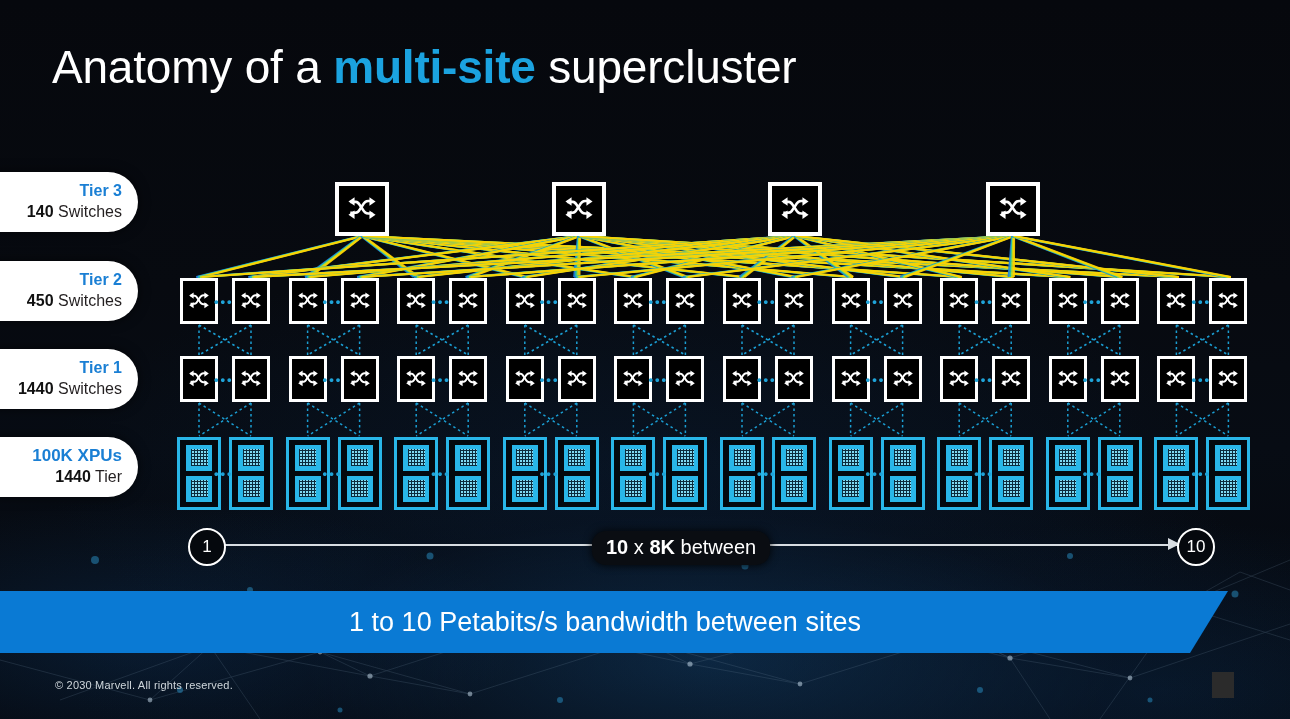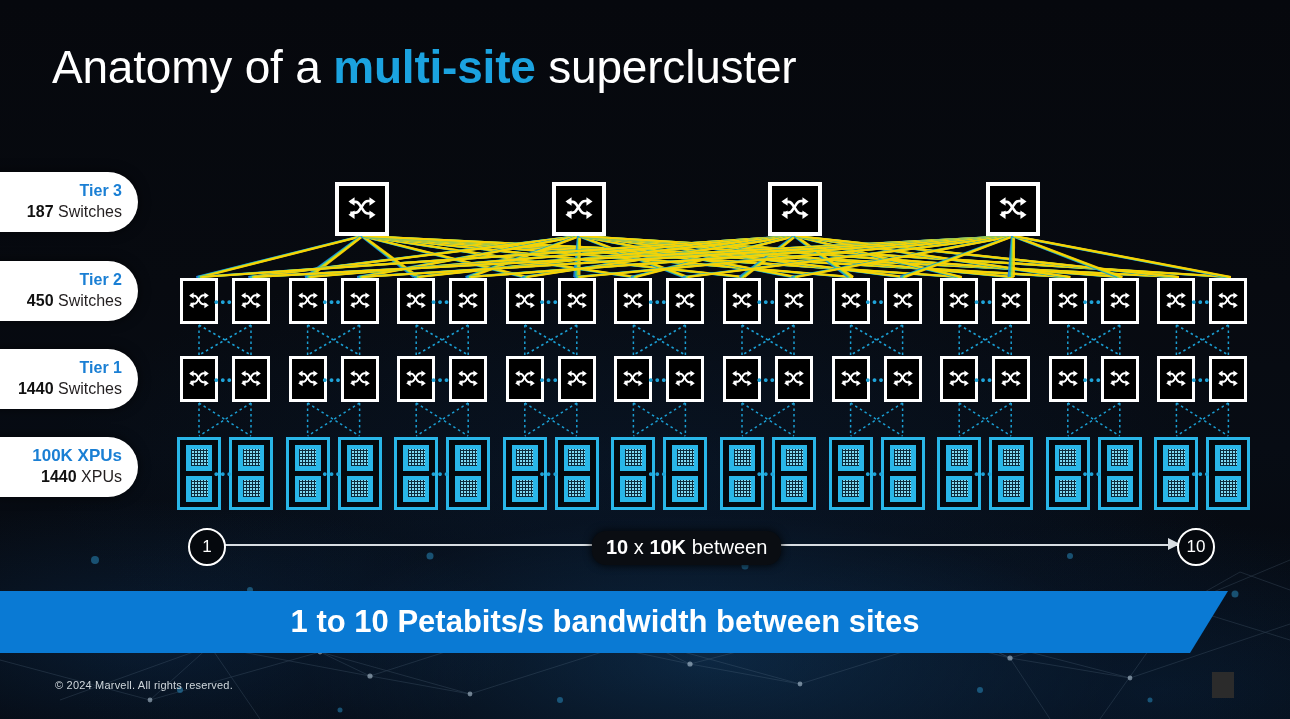--- a/index.html
+++ b/index.html
@@ -95,21 +95,21 @@
   #axis-label b{font-weight:bold;}
 
   
   #banner{
     position:absolute;left:0;top:591px;width:1228px;height:62px;
     background:#0a7ad4;
     clip-path:polygon(0 0, 1228px 0, 1190px 62px, 0 62px);
     display:flex;align-items:center;justify-content:center;
   }
   #banner span{
-    color:#ffffff;font-size:31px;font-weight:bold;white-space:nowrap;
+    color:#ffffff;font-size:27px;font-weight:normal;white-space:nowrap;
     margin-left:-18px;
   }
 
   
   #footer{
     position:absolute;left:55px;top:679px;color:#cfd6db;font-size:11px;letter-spacing:.2px;
   }
   #logo-box{
     position:absolute;left:1212px;top:672px;width:22px;height:26px;background:#2b2b2b;
   }
@@ -162,33 +162,33 @@
         <circle cx="700" cy="540" r="2.5"></circle>
       <circle cx="340" cy="710" r="2.5"></circle>
         <circle cx="1150" cy="700" r="2.5"></circle>
     </g>
   </svg>
 
   <div id="title"><span>Anatomy of a </span><span class="hl">multi-site</span><span> supercluster</span></div>
 
   <div class="pill" id="pill-t3">
     <div class="l1">Tier 3</div>
-    <div class="l2"><b>187</b><span> Switches</span></div>
+    <div class="l2"><b>140</b><span> Switches</span></div>
   </div>
   <div class="pill" id="pill-t2">
     <div class="l1">Tier 2</div>
     <div class="l2"><b>450</b><span> Switches</span></div>
   </div>
   <div class="pill" id="pill-t1">
     <div class="l1">Tier 1</div>
     <div class="l2"><b>1440</b><span> Switches</span></div>
   </div>
   <div class="pill" id="pill-xpu">
     <div class="l1">100K XPUs</div>
-    <div class="l2"><b>1440</b><span> XPUs</span></div>
+    <div class="l2"><b>1440</b><span> Tier</span></div>
   </div>
 
   <div id="diagram">
     <svg class="links" id="link-layer" viewBox="0 0 1290 719">
         <line x1="360.98" y1="236" x2="196.45" y2="277" stroke="#1f7fe0" stroke-width="2.2" opacity="0.92"></line>
         <line x1="361.66" y1="236" x2="198.15" y2="277" stroke="#27c4a8" stroke-width="2.2" opacity="0.92"></line>
         <line x1="362.34" y1="236" x2="199.85" y2="277" stroke="#b6e02a" stroke-width="2.2" opacity="0.92"></line>
         <line x1="363.02" y1="236" x2="201.55" y2="277" stroke="#ffd200" stroke-width="2.2" opacity="0.92"></line>
         <line x1="360.98" y1="236" x2="305.05" y2="277" stroke="#1f7fe0" stroke-width="2.2" opacity="0.92"></line>
         <line x1="361.66" y1="236" x2="306.75" y2="277" stroke="#27c4a8" stroke-width="2.2" opacity="0.92"></line>
@@ -1058,22 +1058,22 @@
           </span>
         </div>
         <div class="dots" style="left: 1191.4px; top: 467px;">•••</div>
       </div>
   </div>
 
   <div id="axis-line"></div>
   <div id="axis-arrow"></div>
   <div class="endcap" id="cap-start">1</div>
   <div class="endcap" id="cap-end">10</div>
-  <div id="axis-label"><b>10</b><span> x </span><b>10K</b><span> between</span></div>
+  <div id="axis-label"><b>10</b><span> x </span><b>8K</b><span> between</span></div>
 
   <div id="banner">
     <span>1 to 10 Petabits/s bandwidth between sites</span>
   </div>
 
-  <div id="footer">© 2024 Marvell. All rights reserved.</div>
+  <div id="footer">© 2030 Marvell. All rights reserved.</div>
   <div id="logo-box"></div>
 
 </div>
 
 </body></html>

